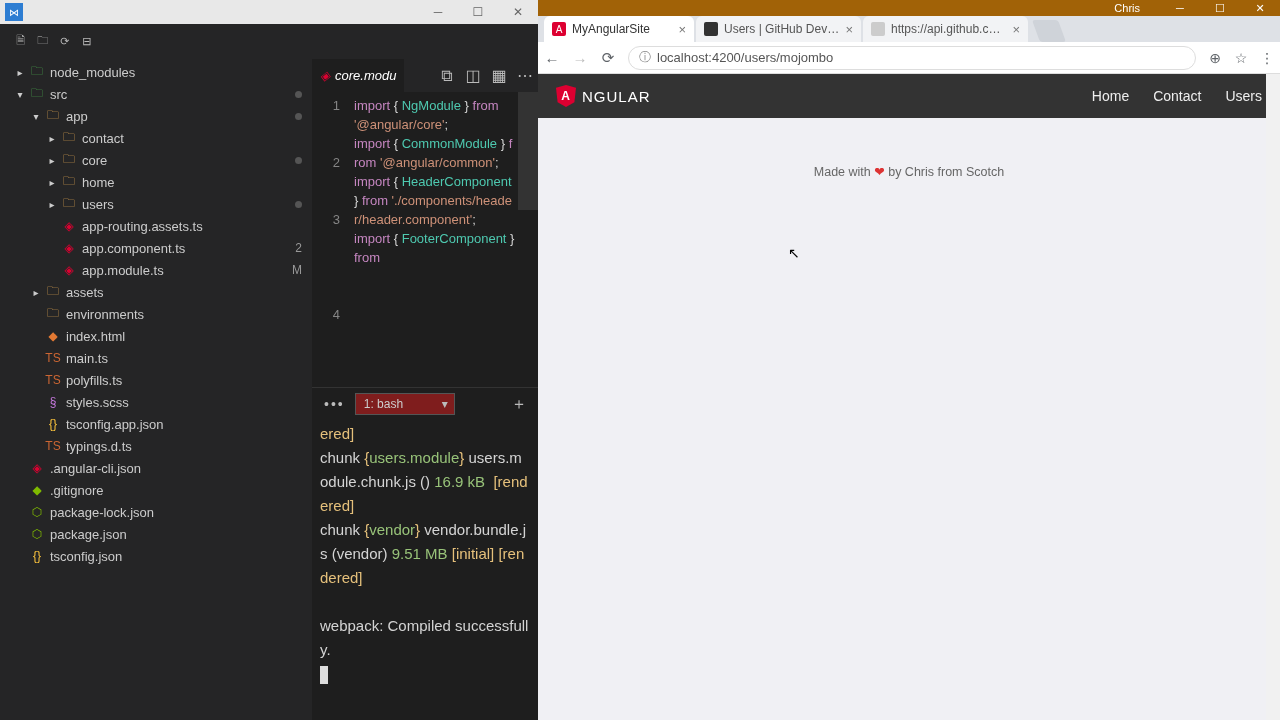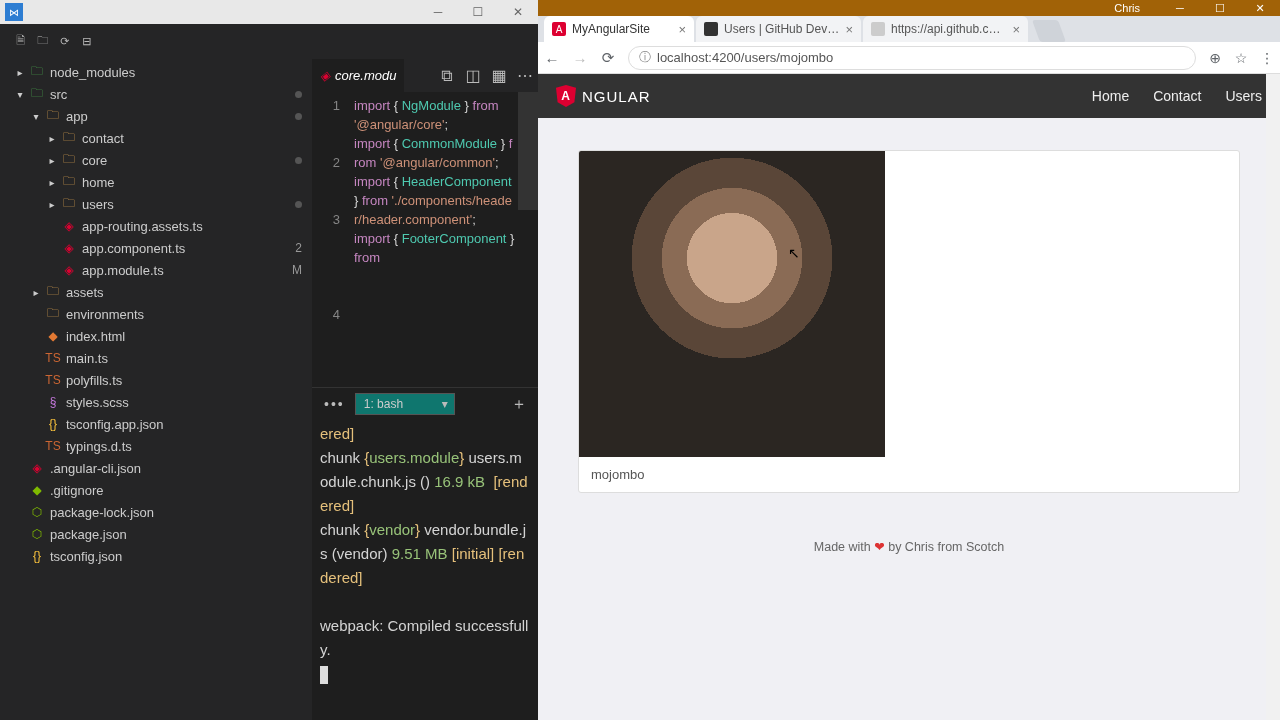--- a/index.html
+++ b/index.html
@@ -41,21 +41,21 @@
 .tabbar .ticn{width:26px;height:26px;display:flex;align-items:center;justify-content:center;color:#bbb}
 .code{flex:1;display:flex;font-family:Consolas,monospace;font-size:13px;line-height:19px;padding-top:4px;position:relative;min-height:0}
 .gutter{width:42px;text-align:right;color:#858585;padding-right:14px}
 .codetxt{flex:1;white-space:pre-wrap;word-break:break-all;color:#d4d4d4;padding-right:22px}
 .kw{color:#c586c0}.cls{color:#4ec9b0}.str{color:#ce9178}.br{color:#d4d4d4}
 .minimap{position:absolute;right:0;top:0;width:20px;height:100%;background:linear-gradient(#333 0 40%,transparent 40%)}
 
 .term{height:333px;background:#1e1e1e;display:flex;flex-direction:column;border-top:1px solid #333}
 .termhdr{height:32px;display:flex;align-items:center;padding:0 6px}
 .termhdr .tdots{color:#bbb;letter-spacing:2px;font-size:14px;padding:0 6px}
-.termhdr .sel{flex:0 0 100px;height:22px;background:#0f766e;color:#ccc;font-size:12px;display:flex;align-items:center;padding:0 8px;border:1px solid #555;position:relative;margin-left:4px}
+.termhdr .sel{flex:0 0 100px;height:22px;background:#7f1d1d;color:#ccc;font-size:12px;display:flex;align-items:center;padding:0 8px;border:1px solid #555;position:relative;margin-left:4px}
 .termhdr .sel:after{content:"▾";position:absolute;right:6px;color:#bbb}
 .termhdr .plus{margin-left:auto;width:26px;text-align:center;color:#bbb;font-size:16px}
 .termbody{flex:1;font-family:Consolas,monospace;font-size:15px;line-height:24px;color:#ddd;padding:2px 8px;white-space:pre-wrap;word-break:break-all}
 .ty{color:#e5c07b}.tg{color:#98c379}.tb{color:#d4d4d4}
 .cursor{display:inline-block;width:8px;height:18px;background:#ddd;vertical-align:middle}
 
 
 .browser{flex:1;height:100%;background:#dee1e6;display:flex;flex-direction:column}
 .chrome-top{height:16px;background:#a16207;display:flex;align-items:center;justify-content:flex-end;color:#fff;font-size:11px}
 .chrome-top .user{margin-right:20px}
@@ -305,24 +305,20 @@
         <div class="brand">
           <span class="ashield">A</span>
           <span>NGULAR</span>
         </div>
         <div class="navlinks">
           <a>Home</a>
           <a>Contact</a>
           <a>Users</a>
         </div>
       </div>
-      <div class="card">
-        <div class="avatar"></div>
-        <div class="uname">mojombo</div>
-      </div>
       <div class="footer">
         <span>Made with </span><span class="heart">❤</span><span> by Chris from Scotch</span>
       </div>
       <span class="mcursor">↖</span>
       <div class="vscrl"></div>
     </div>
   </div>
 </div>
 
 </body></html>

